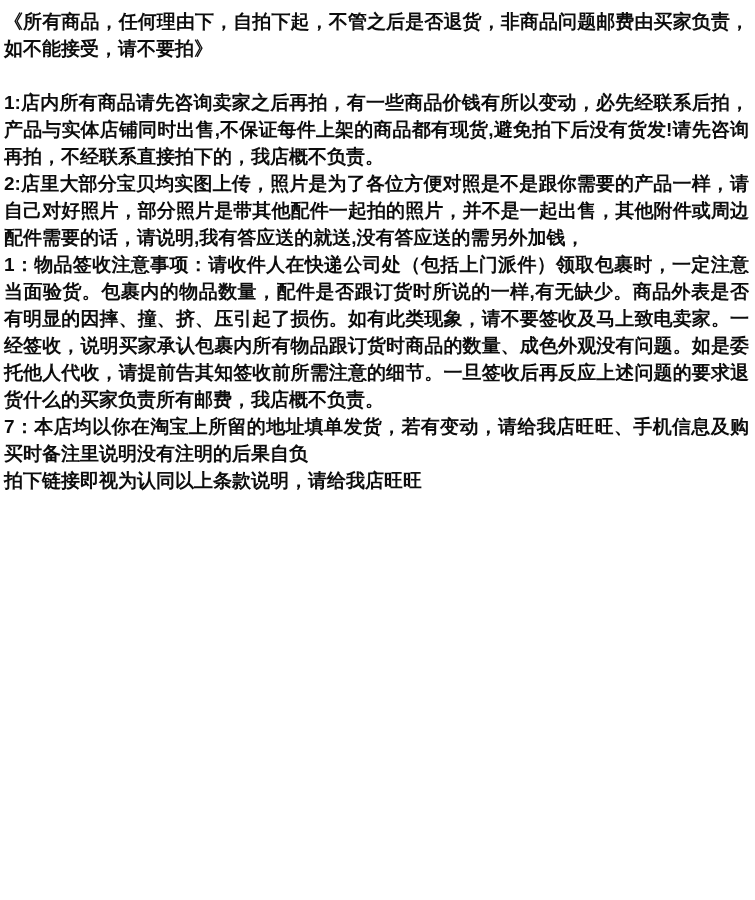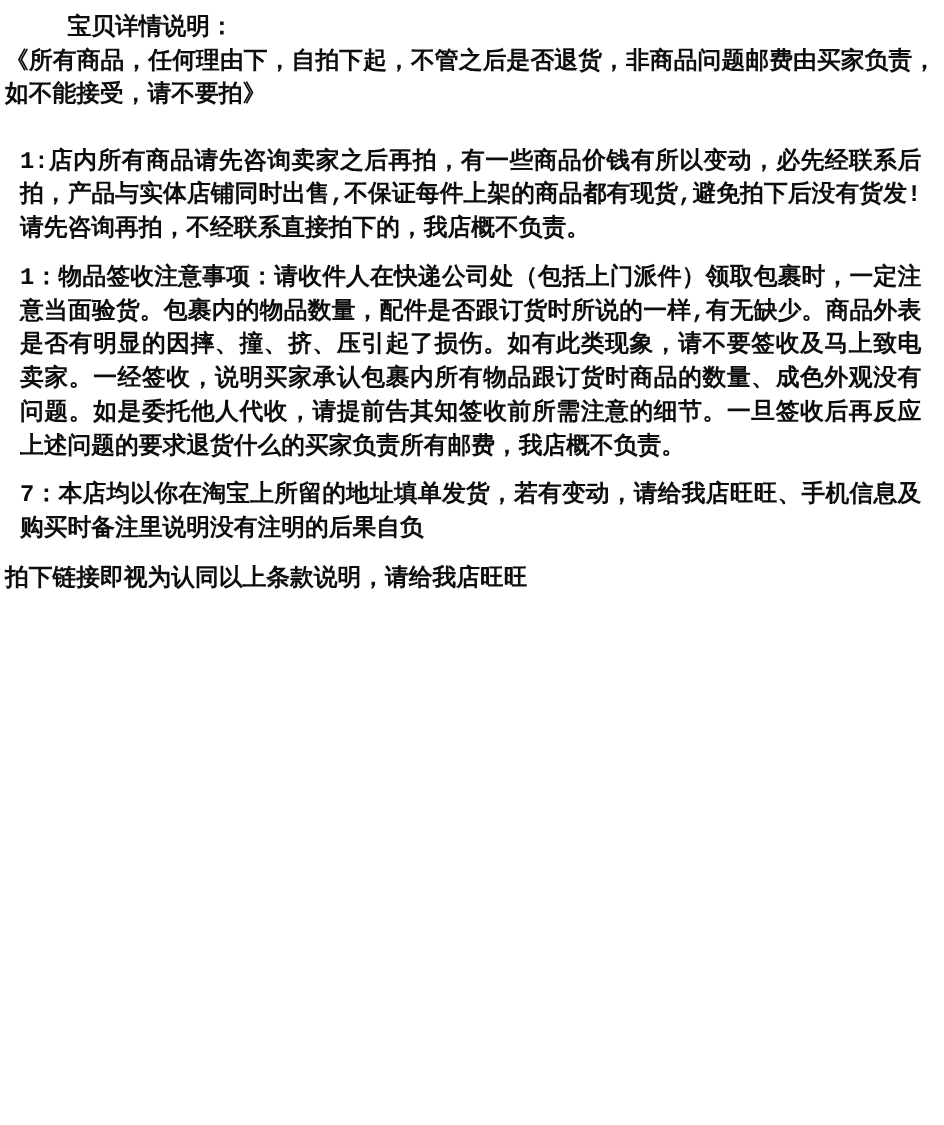--- a/index.html
+++ b/index.html
@@ -25,30 +25,29 @@
     margin: 0;
     padding-left: 50px;
     font-size: 19px;
     line-height: 27px;
     font-weight: 700;
   }
   .notice {
     margin: 0 0 27px 0;
   }
   .term {
-    margin: 12px;
-    font-family: Liberation Mono, monospace;
+    margin: 0;
   }
   .closing {
     margin: 0;
   }
 </style>
 </head>
 <body>
 
 <div class="page">
-  <h1 class="doc-title">宝贝详情说明：</h1>
   <p class="notice">《所有商品，任何理由下，自拍下起，不管之后是否退货，非商品问题邮费由买家负责，如不能接受，请不要拍》</p>
   <p class="term">1:店内所有商品请先咨询卖家之后再拍，有一些商品价钱有所以变动，必先经联系后拍，产品与实体店铺同时出售,不保证每件上架的商品都有现货,避免拍下后没有货发!请先咨询再拍，不经联系直接拍下的，我店概不负责。</p>
+  <p class="term">2:店里大部分宝贝均实图上传，照片是为了各位方便对照是不是跟你需要的产品一样，请自己对好照片，部分照片是带其他配件一起拍的照片，并不是一起出售，其他附件或周边配件需要的话，请说明,我有答应送的就送,没有答应送的需另外加钱，</p>
   <p class="term">1：物品签收注意事项：请收件人在快递公司处（包括上门派件）领取包裹时，一定注意当面验货。包裹内的物品数量，配件是否跟订货时所说的一样,有无缺少。商品外表是否有明显的因摔、撞、挤、压引起了损伤。如有此类现象，请不要签收及马上致电卖家。一经签收，说明买家承认包裹内所有物品跟订货时商品的数量、成色外观没有问题。如是委托他人代收，请提前告其知签收前所需注意的细节。一旦签收后再反应上述问题的要求退货什么的买家负责所有邮费，我店概不负责。</p>
   <p class="term">7：本店均以你在淘宝上所留的地址填单发货，若有变动，请给我店旺旺、手机信息及购买时备注里说明没有注明的后果自负</p>
   <p class="closing">拍下链接即视为认同以上条款说明，请给我店旺旺</p>
 </div>
 
 </body></html>

